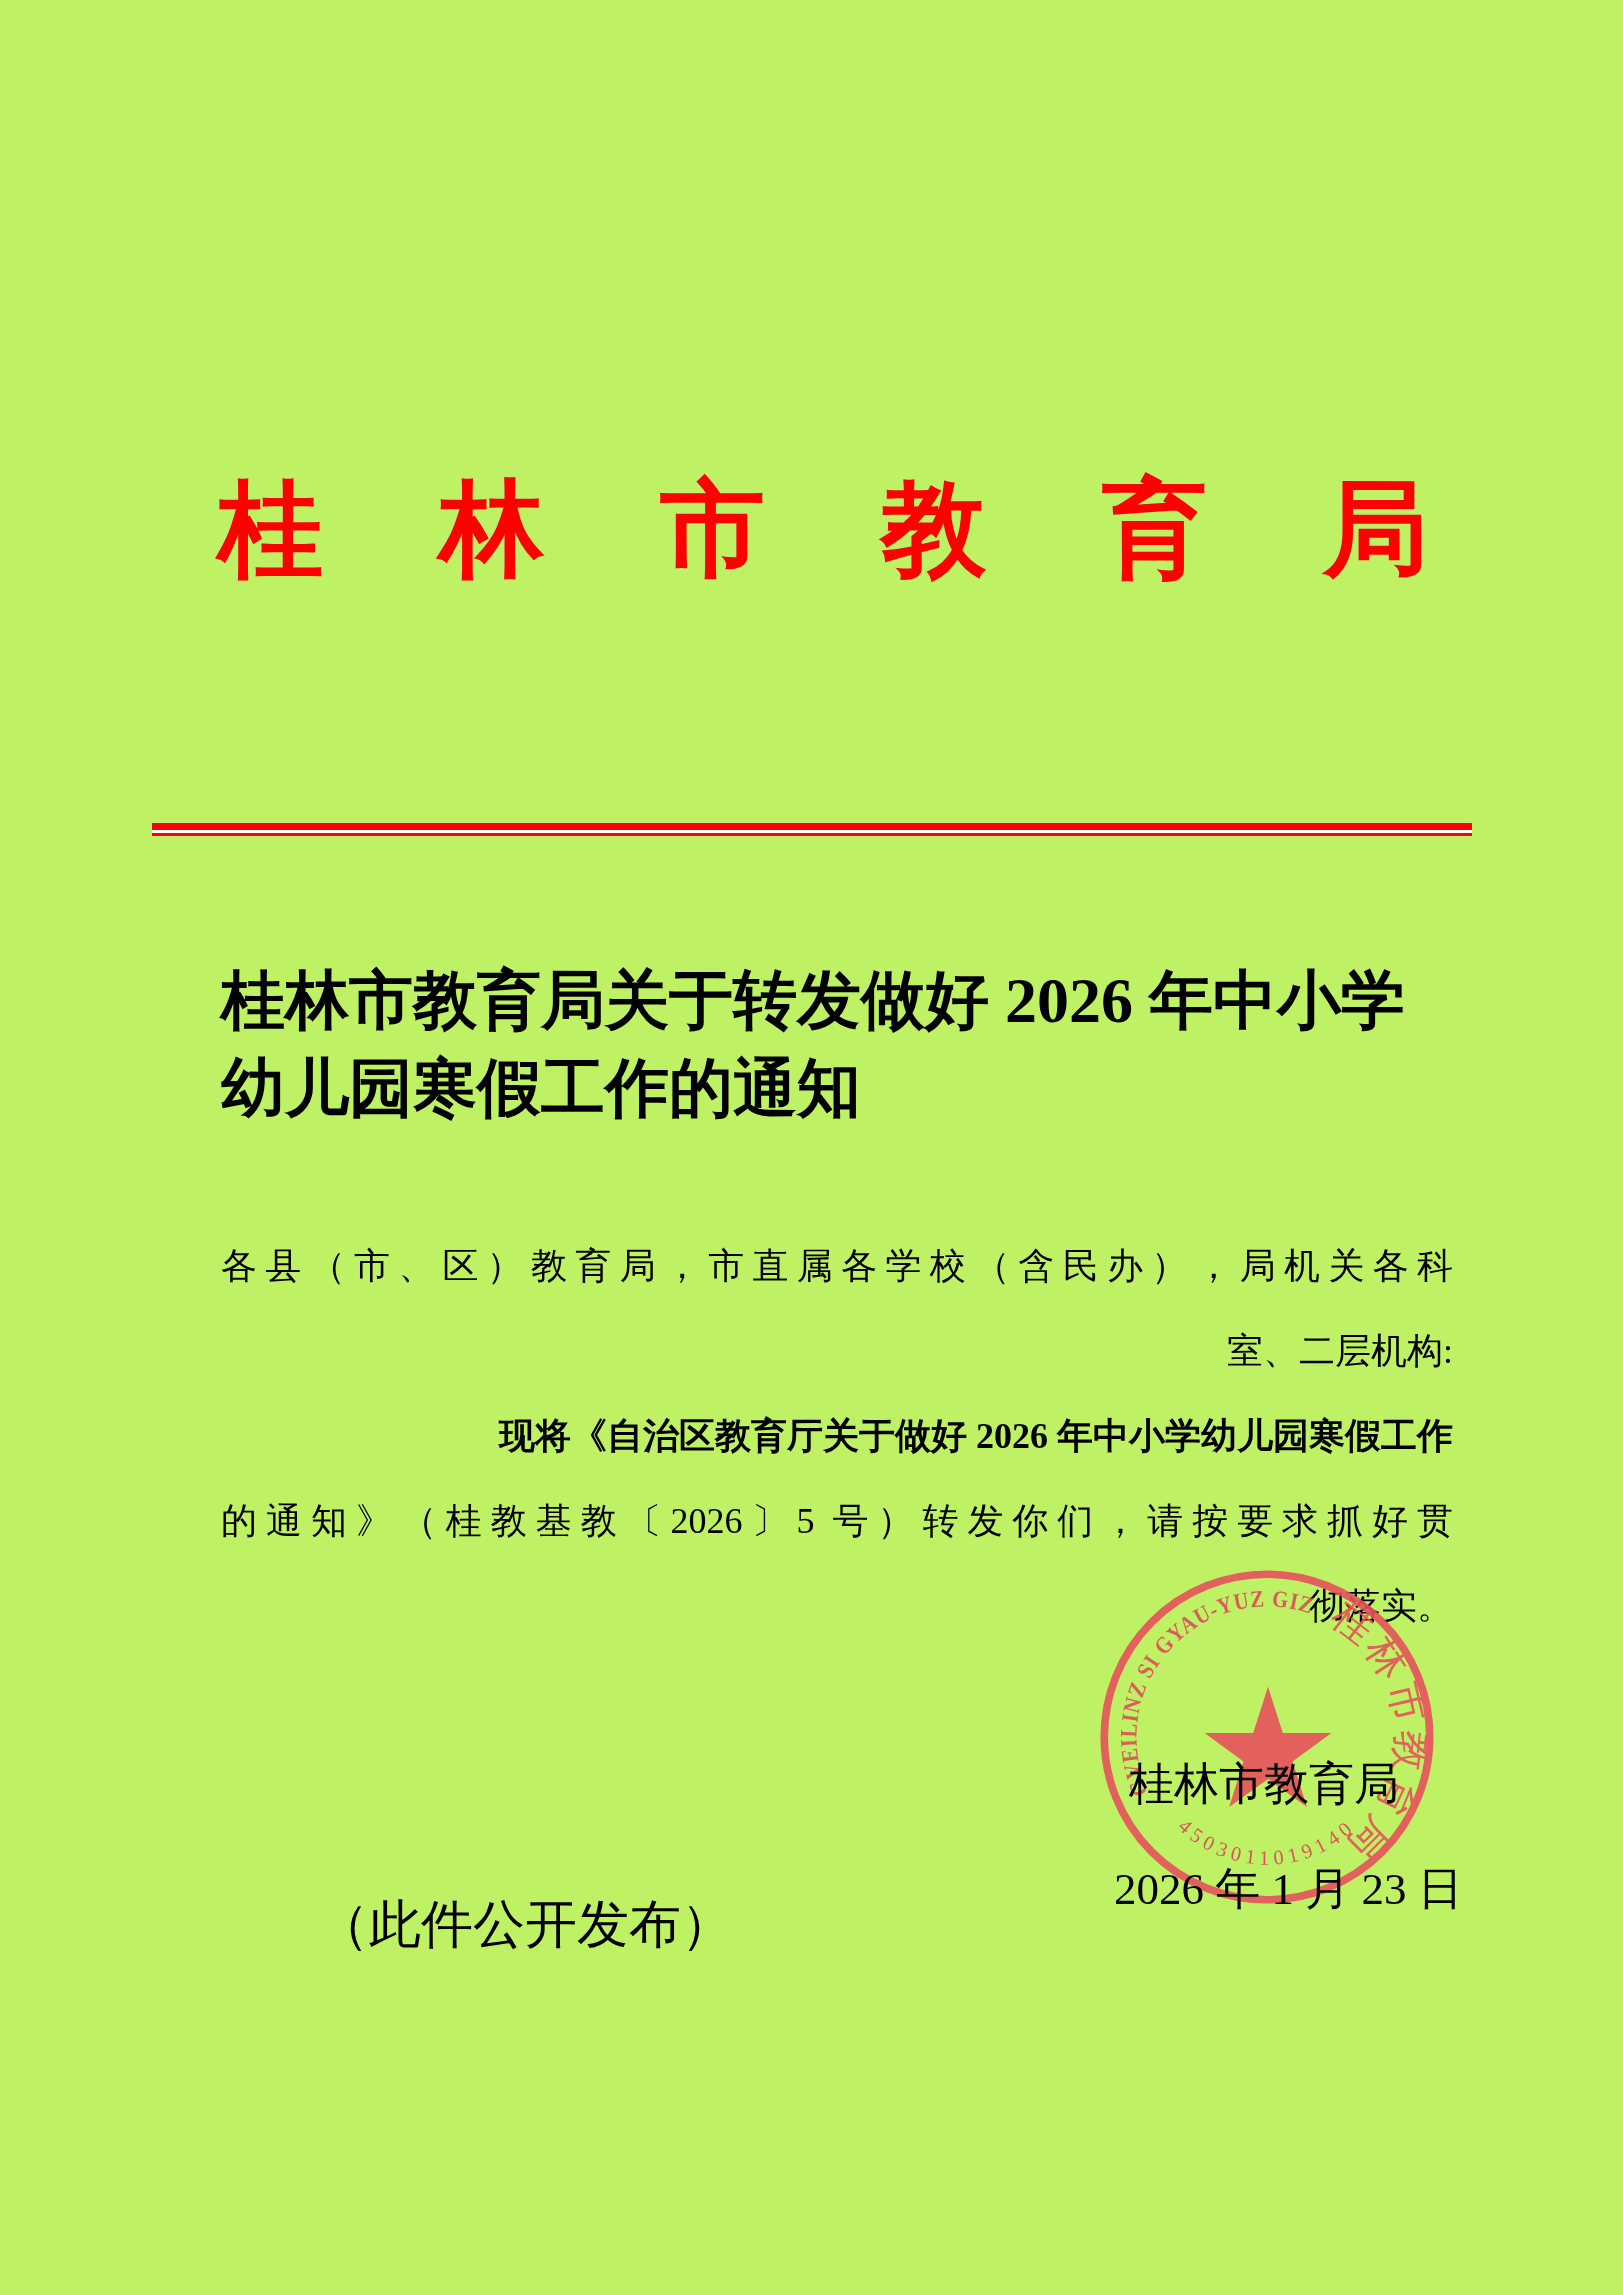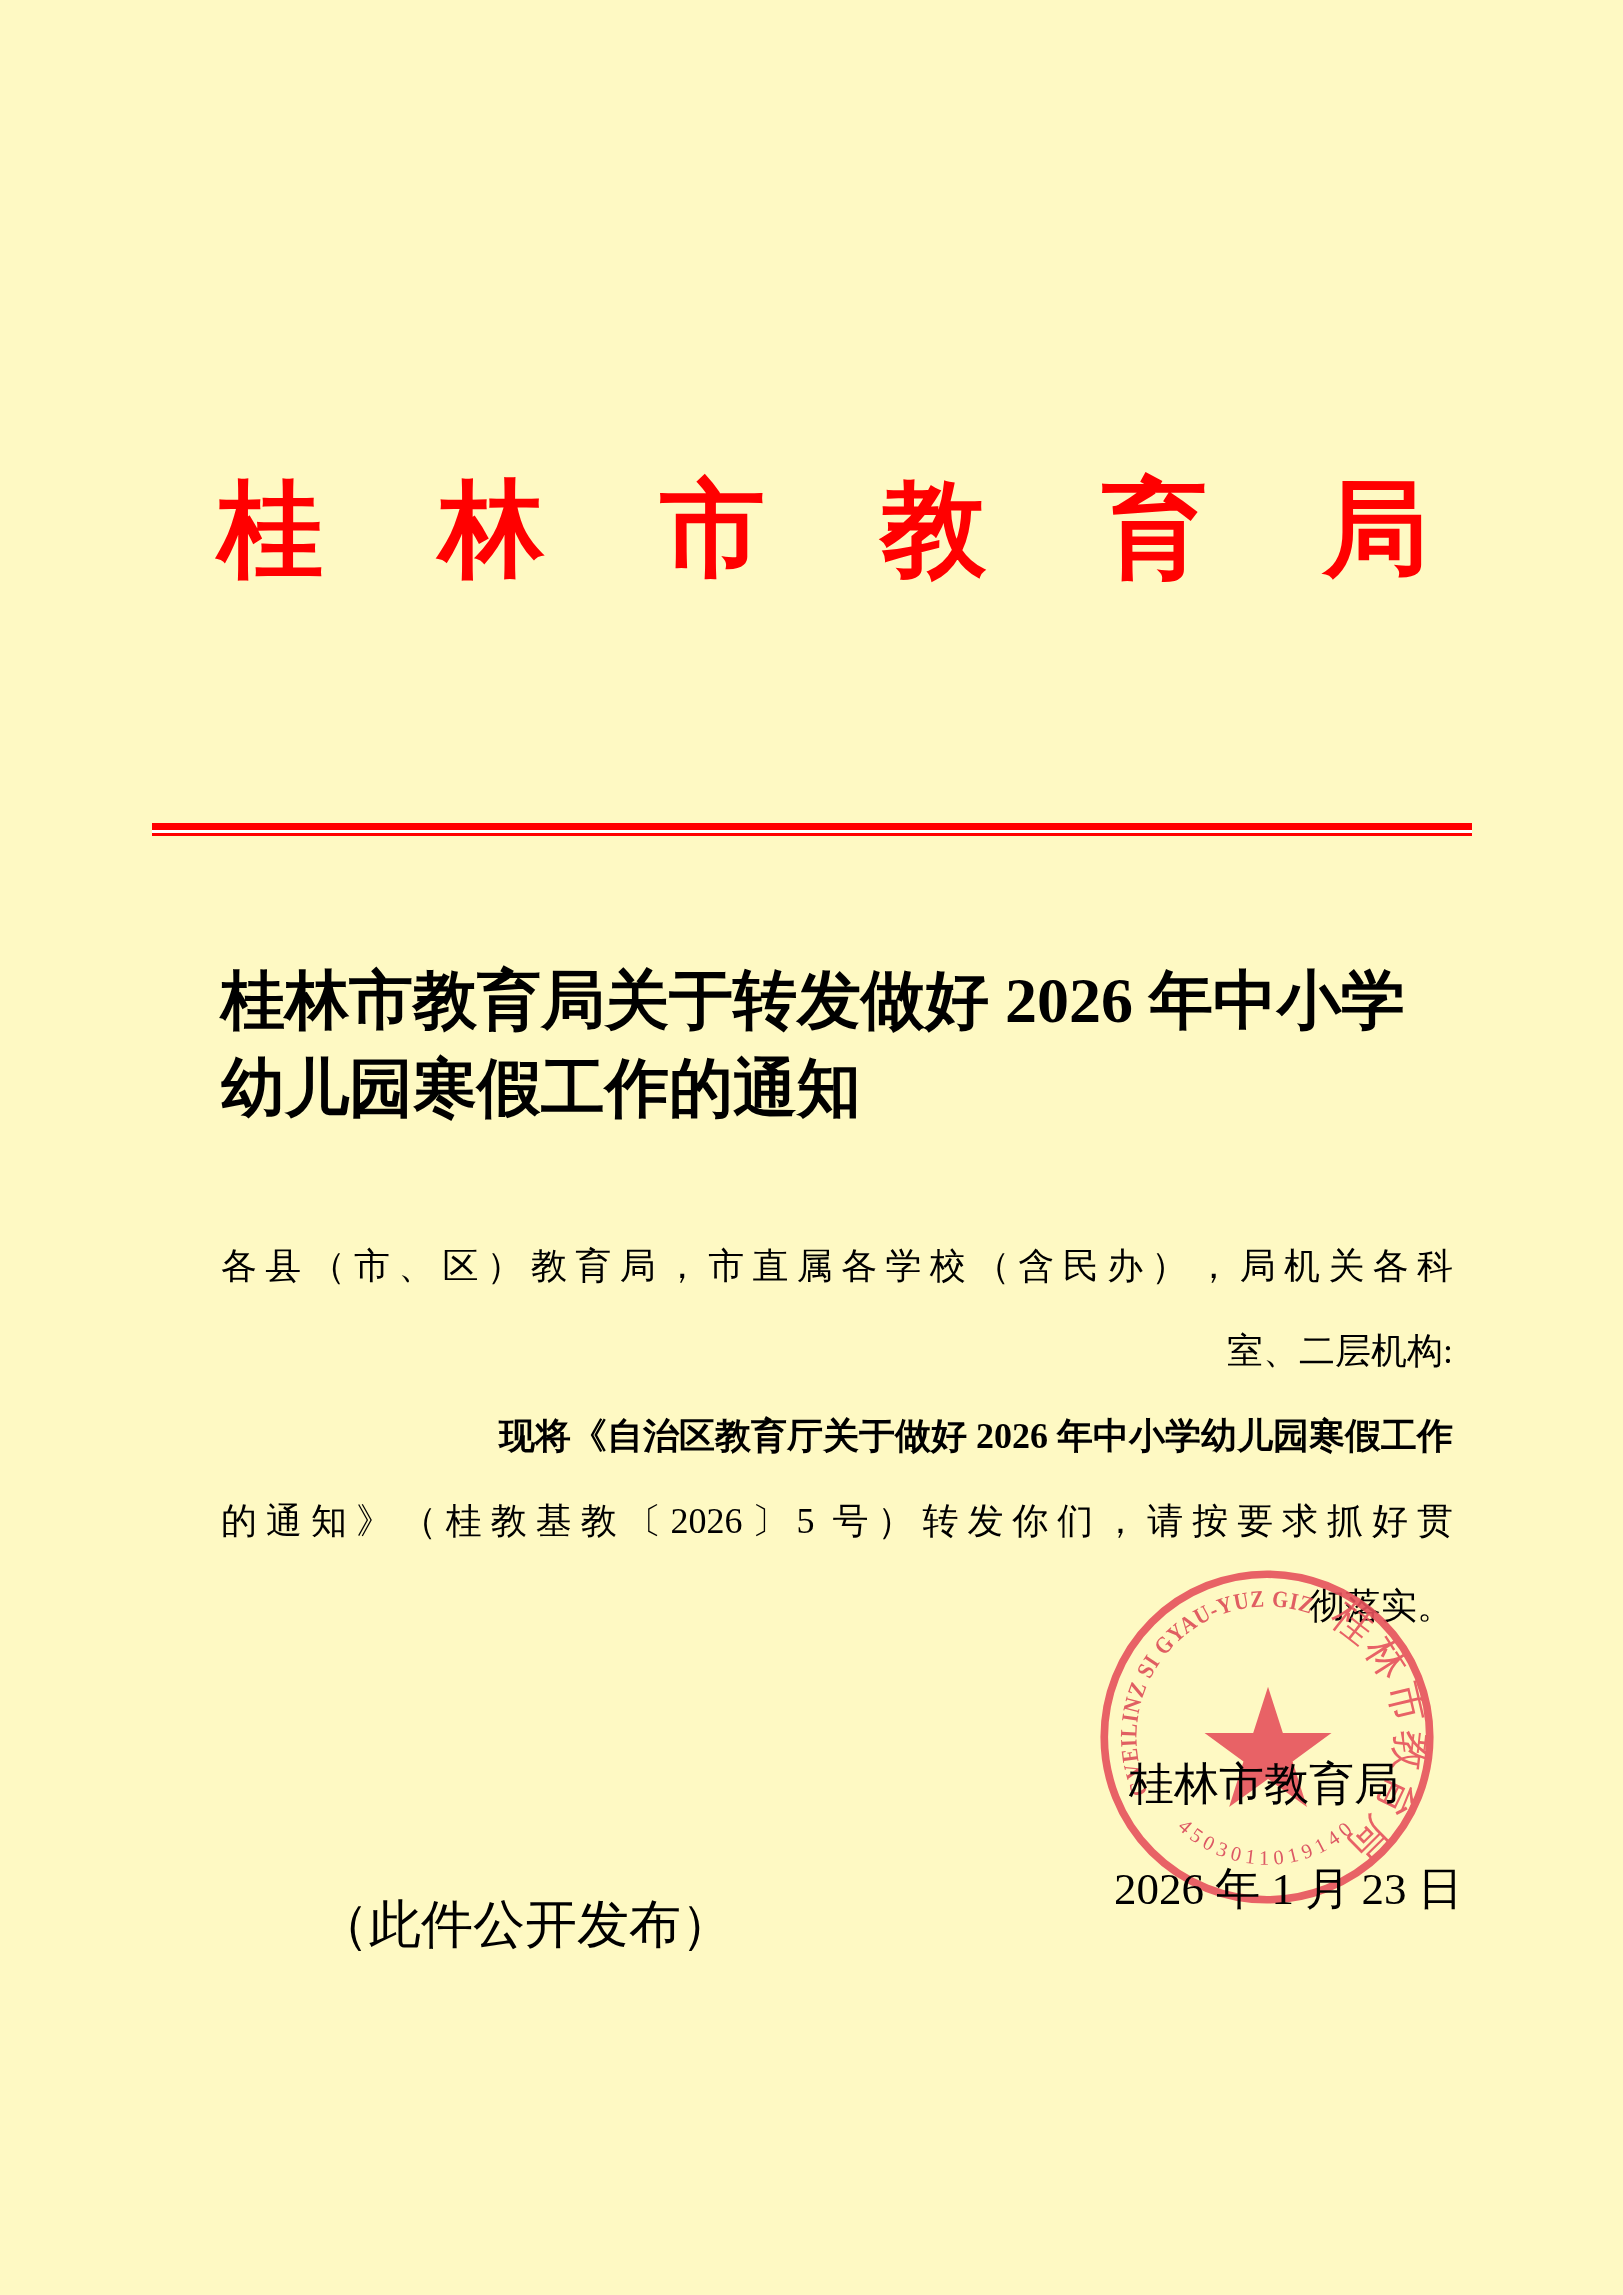--- a/index.html
+++ b/index.html
@@ -1,19 +1,19 @@
 <!DOCTYPE html>
 <html style="font-size:8.2px"><head>
 <meta charset="utf-8">
 <style>
   html,body{margin:0;padding:0;background:#888;}
   .page{
     position:relative;
     width:1623px;height:2295px;
-    background:#fef9c3;
+    background:#bef264;
     overflow:hidden;
     font-family:"Liberation Serif","DejaVu Serif",serif;
     color:#000;
   }
   
   .org-title{
     position:absolute;left:218px;top:475px;
     font-size:105px;line-height:1.05;font-weight:bold;
     color:#ff0000;white-space:nowrap;
     letter-spacing:116px;

